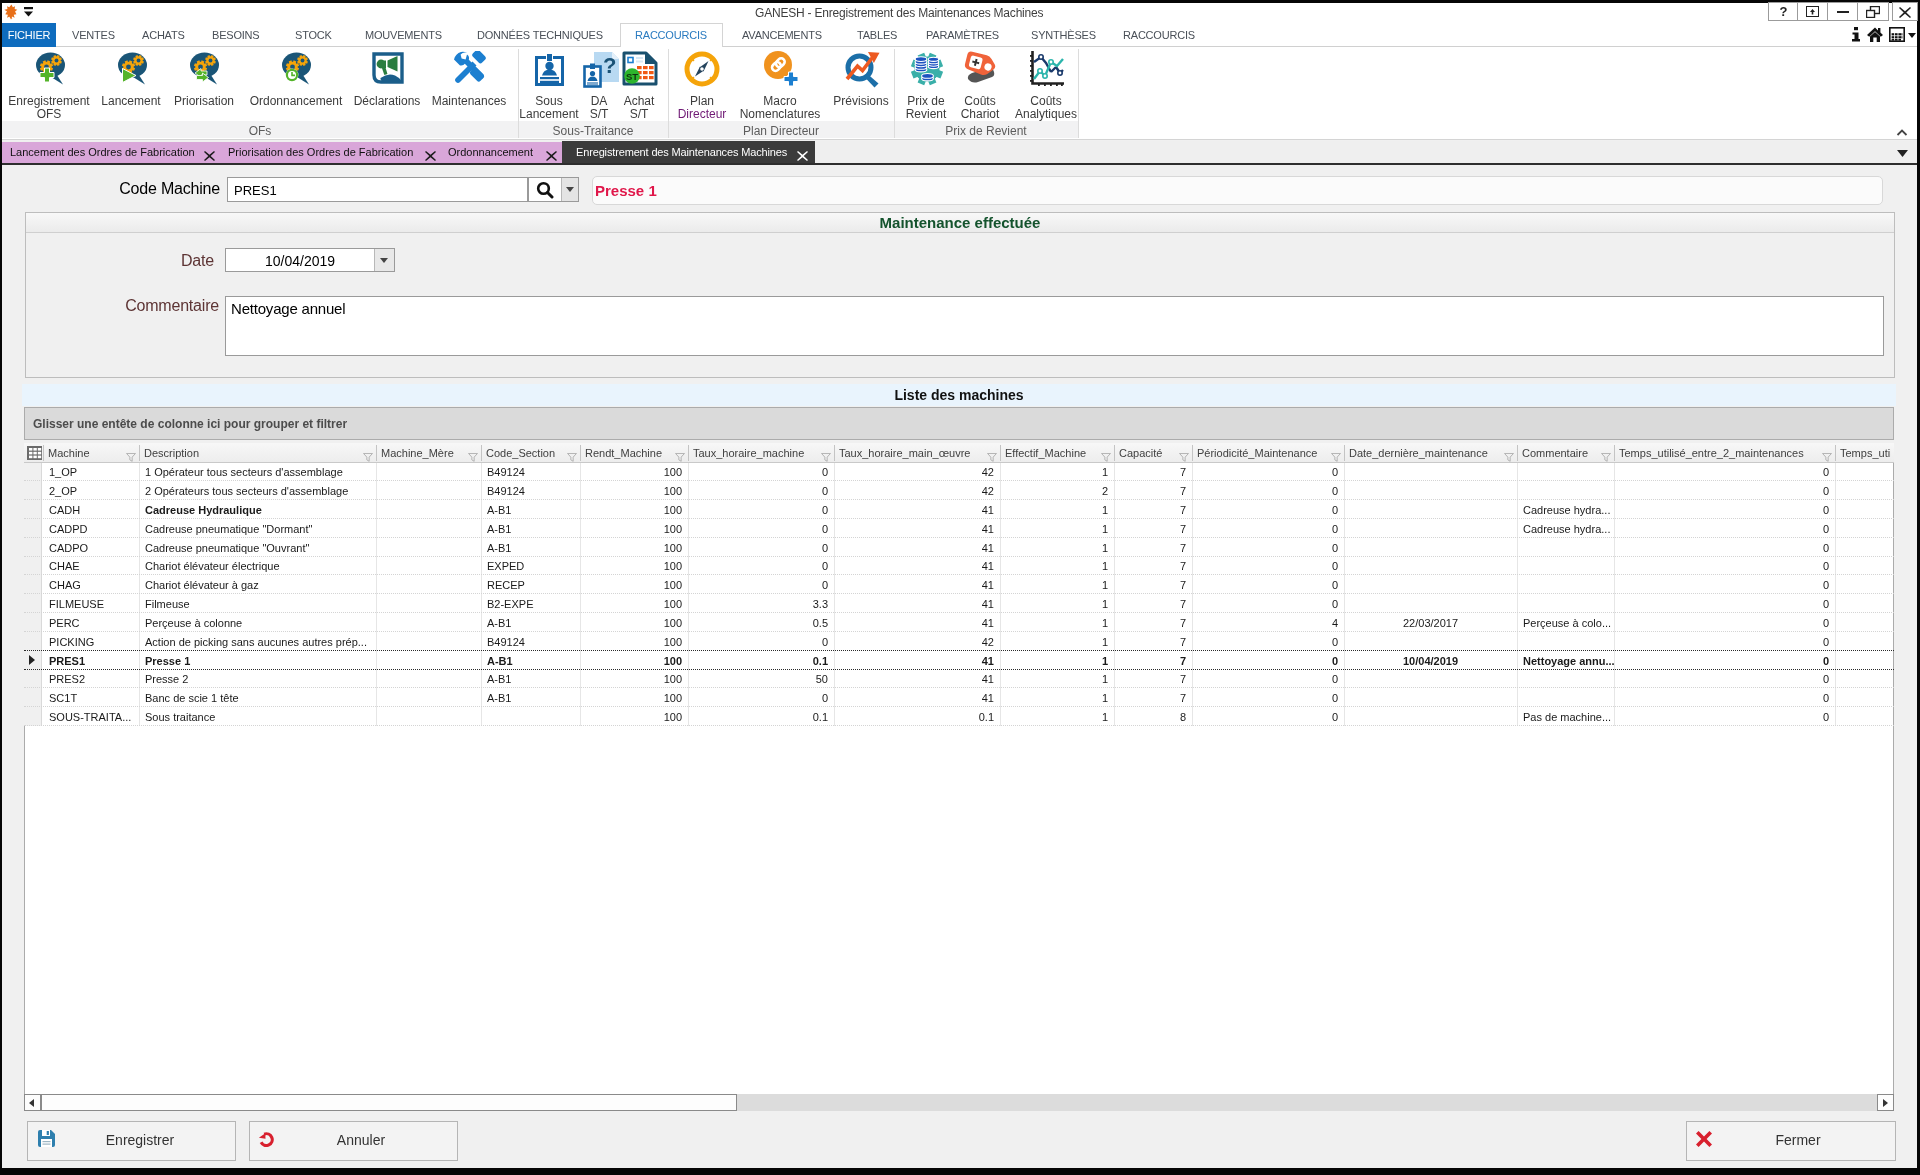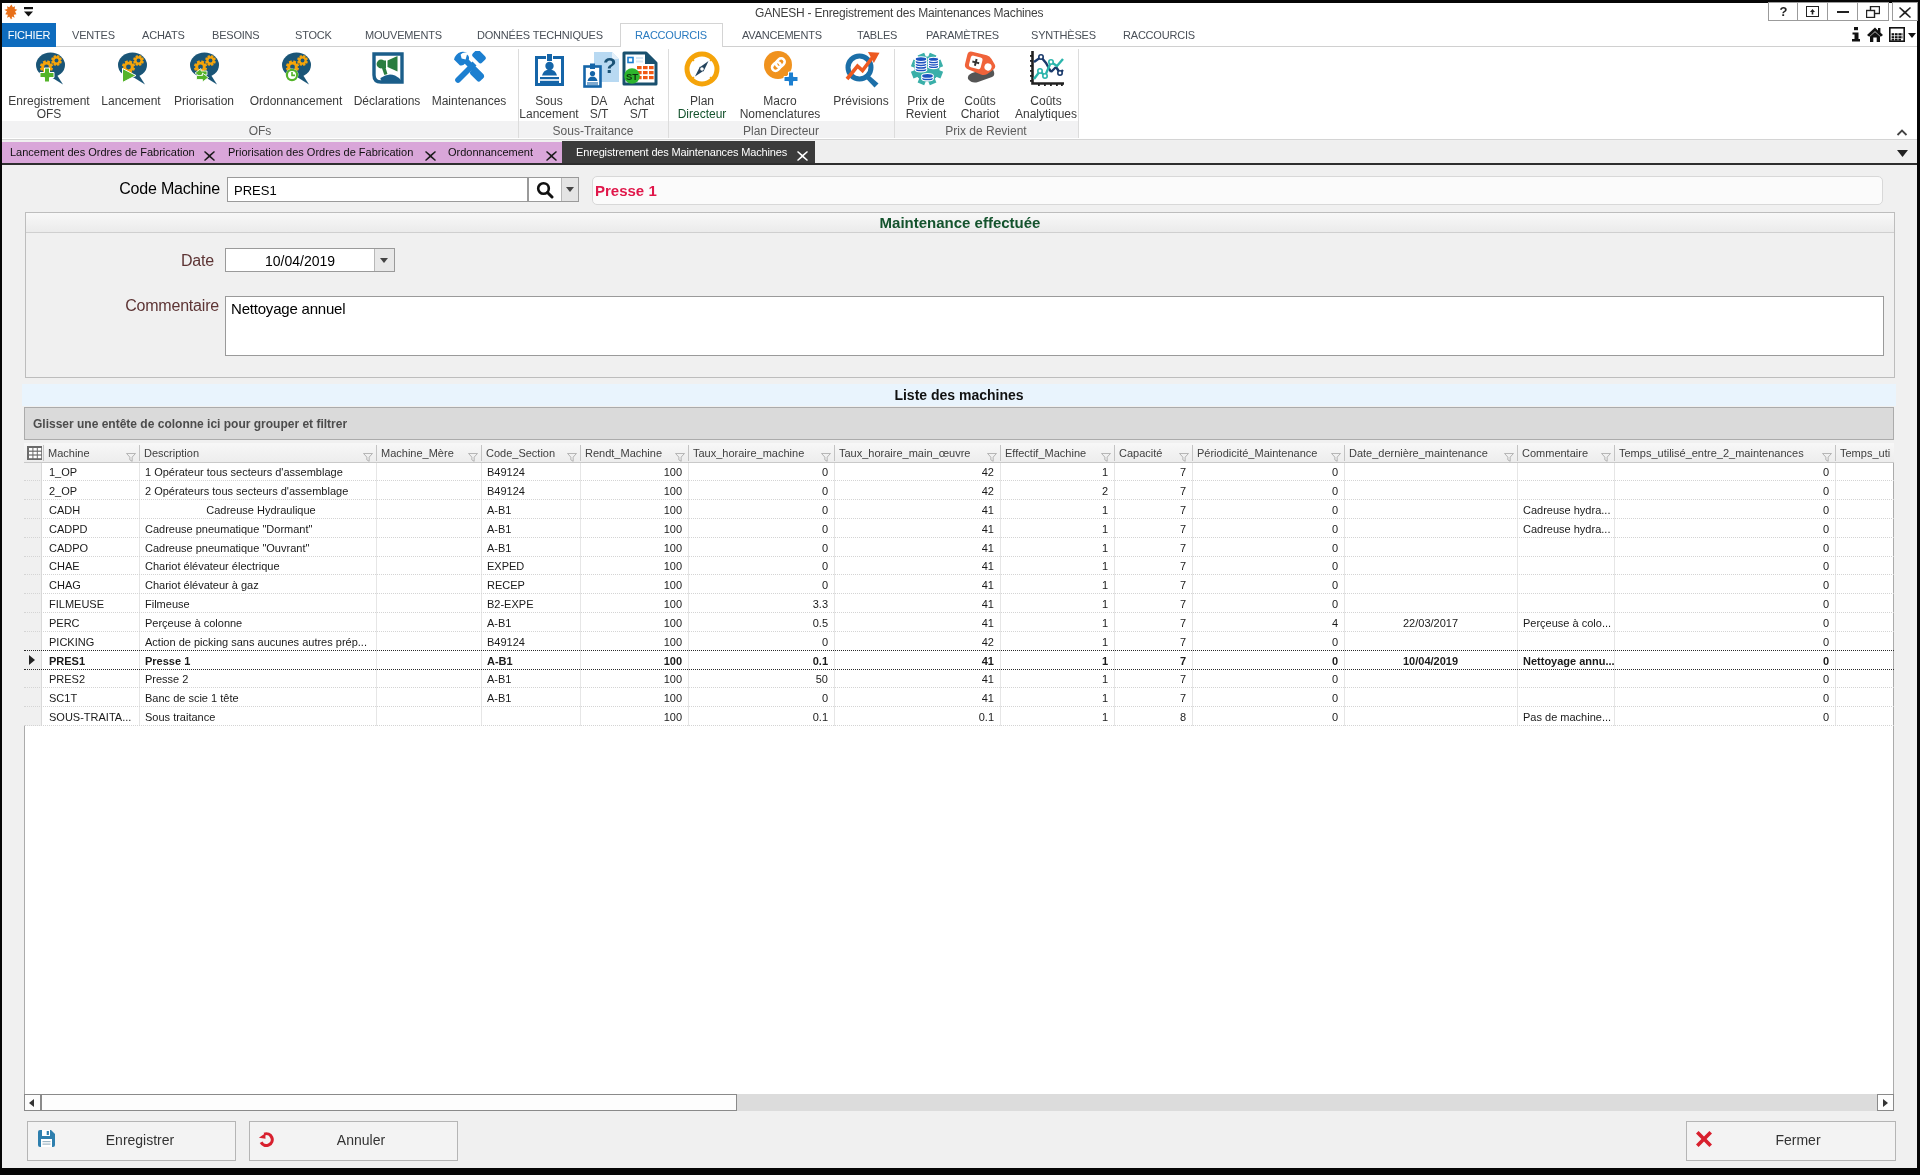--- a/index.html
+++ b/index.html
@@ -356,21 +356,21 @@
 <div class="abs tt" style="left:296px;top:94px;width:160px;margin-left:-80px;text-align:center;font-size:12px;color:#3c3c3c;">Ordonnancement</div>
 <div class="abs tt" style="left:387px;top:94px;width:160px;margin-left:-80px;text-align:center;font-size:12px;color:#3c3c3c;">Déclarations</div>
 <div class="abs tt" style="left:469px;top:94px;width:160px;margin-left:-80px;text-align:center;font-size:12px;color:#3c3c3c;">Maintenances</div>
 <div class="abs tt" style="left:549px;top:94px;width:160px;margin-left:-80px;text-align:center;font-size:12px;color:#3c3c3c;">Sous</div>
 <div class="abs tt" style="left:549px;top:107px;width:160px;margin-left:-80px;text-align:center;font-size:12px;color:#3c3c3c;">Lancement</div>
 <div class="abs tt" style="left:599px;top:94px;width:160px;margin-left:-80px;text-align:center;font-size:12px;color:#3c3c3c;">DA</div>
 <div class="abs tt" style="left:599px;top:107px;width:160px;margin-left:-80px;text-align:center;font-size:12px;color:#3c3c3c;">S/T</div>
 <div class="abs tt" style="left:639px;top:94px;width:160px;margin-left:-80px;text-align:center;font-size:12px;color:#3c3c3c;">Achat</div>
 <div class="abs tt" style="left:639px;top:107px;width:160px;margin-left:-80px;text-align:center;font-size:12px;color:#3c3c3c;">S/T</div>
 <div class="abs tt" style="left:702px;top:94px;width:160px;margin-left:-80px;text-align:center;font-size:12px;color:#3c3c3c;">Plan</div>
-<div class="abs tt" style="left:702px;top:107px;width:160px;margin-left:-80px;text-align:center;font-size:12px;color:#14532d;">Directeur</div>
+<div class="abs tt" style="left:702px;top:107px;width:160px;margin-left:-80px;text-align:center;font-size:12px;color:#701a75;">Directeur</div>
 <div class="abs tt" style="left:780px;top:94px;width:160px;margin-left:-80px;text-align:center;font-size:12px;color:#3c3c3c;">Macro</div>
 <div class="abs tt" style="left:780px;top:107px;width:160px;margin-left:-80px;text-align:center;font-size:12px;color:#3c3c3c;">Nomenclatures</div>
 <div class="abs tt" style="left:861px;top:94px;width:160px;margin-left:-80px;text-align:center;font-size:12px;color:#3c3c3c;">Prévisions</div>
 <div class="abs tt" style="left:926px;top:94px;width:160px;margin-left:-80px;text-align:center;font-size:12px;color:#3c3c3c;">Prix de</div>
 <div class="abs tt" style="left:926px;top:107px;width:160px;margin-left:-80px;text-align:center;font-size:12px;color:#3c3c3c;">Revient</div>
 <div class="abs tt" style="left:980px;top:94px;width:160px;margin-left:-80px;text-align:center;font-size:12px;color:#3c3c3c;">Coûts</div>
 <div class="abs tt" style="left:980px;top:107px;width:160px;margin-left:-80px;text-align:center;font-size:12px;color:#3c3c3c;">Chariot</div>
 <div class="abs tt" style="left:1046px;top:94px;width:160px;margin-left:-80px;text-align:center;font-size:12px;color:#3c3c3c;">Coûts</div>
 <div class="abs tt" style="left:1046px;top:107px;width:160px;margin-left:-80px;text-align:center;font-size:12px;color:#3c3c3c;">Analytiques</div>
 <div class="abs" style="left:2px;top:141px;width:1915px;height:23px;background:#efefef;"></div>
@@ -541,21 +541,21 @@
 <div class="abs tt" style="left:487px;width:94px;overflow:hidden;top:485.1px;font-size:11px;color:#1a1a1a;font-weight:normal;">B49124</div>
 <div class="abs tt" style="left:580px;width:102px;text-align:right;top:485.1px;font-size:11px;color:#1a1a1a;font-weight:normal;">100</div>
 <div class="abs tt" style="left:688px;width:140px;text-align:right;top:485.1px;font-size:11px;color:#1a1a1a;font-weight:normal;">0</div>
 <div class="abs tt" style="left:834px;width:160px;text-align:right;top:485.1px;font-size:11px;color:#1a1a1a;font-weight:normal;">42</div>
 <div class="abs tt" style="left:1000px;width:108px;text-align:right;top:485.1px;font-size:11px;color:#1a1a1a;font-weight:normal;">2</div>
 <div class="abs tt" style="left:1114px;width:72px;text-align:right;top:485.1px;font-size:11px;color:#1a1a1a;font-weight:normal;">7</div>
 <div class="abs tt" style="left:1192px;width:146px;text-align:right;top:485.1px;font-size:11px;color:#1a1a1a;font-weight:normal;">0</div>
 <div class="abs tt" style="left:1614px;width:215px;text-align:right;top:485.1px;font-size:11px;color:#1a1a1a;font-weight:normal;">0</div>
 <div class="abs" style="left:24px;top:518.0px;width:1870px;border-bottom:1px dotted #d4d4d4;"></div>
 <div class="abs tt" style="left:49px;width:91px;overflow:hidden;top:503.9px;font-size:11px;color:#1a1a1a;font-weight:normal;">CADH</div>
-<div class="abs tt" style="left:145px;width:232px;overflow:hidden;top:503.9px;font-size:11px;color:#1a1a1a;font-weight:normal;text-align:center;">Cadreuse Hydraulique</div>
+<div class="abs tt" style="left:145px;width:232px;overflow:hidden;top:503.9px;font-size:11px;color:#1a1a1a;font-weight:bold;">Cadreuse Hydraulique</div>
 <div class="abs tt" style="left:487px;width:94px;overflow:hidden;top:503.9px;font-size:11px;color:#1a1a1a;font-weight:normal;">A-B1</div>
 <div class="abs tt" style="left:580px;width:102px;text-align:right;top:503.9px;font-size:11px;color:#1a1a1a;font-weight:normal;">100</div>
 <div class="abs tt" style="left:688px;width:140px;text-align:right;top:503.9px;font-size:11px;color:#1a1a1a;font-weight:normal;">0</div>
 <div class="abs tt" style="left:834px;width:160px;text-align:right;top:503.9px;font-size:11px;color:#1a1a1a;font-weight:normal;">41</div>
 <div class="abs tt" style="left:1000px;width:108px;text-align:right;top:503.9px;font-size:11px;color:#1a1a1a;font-weight:normal;">1</div>
 <div class="abs tt" style="left:1114px;width:72px;text-align:right;top:503.9px;font-size:11px;color:#1a1a1a;font-weight:normal;">7</div>
 <div class="abs tt" style="left:1192px;width:146px;text-align:right;top:503.9px;font-size:11px;color:#1a1a1a;font-weight:normal;">0</div>
 <div class="abs tt" style="left:1523px;width:92px;overflow:hidden;top:503.9px;font-size:11px;color:#1a1a1a;font-weight:normal;">Cadreuse hydra...</div>
 <div class="abs tt" style="left:1614px;width:215px;text-align:right;top:503.9px;font-size:11px;color:#1a1a1a;font-weight:normal;">0</div>
 <div class="abs" style="left:24px;top:536.8px;width:1870px;border-bottom:1px dotted #d4d4d4;"></div>

